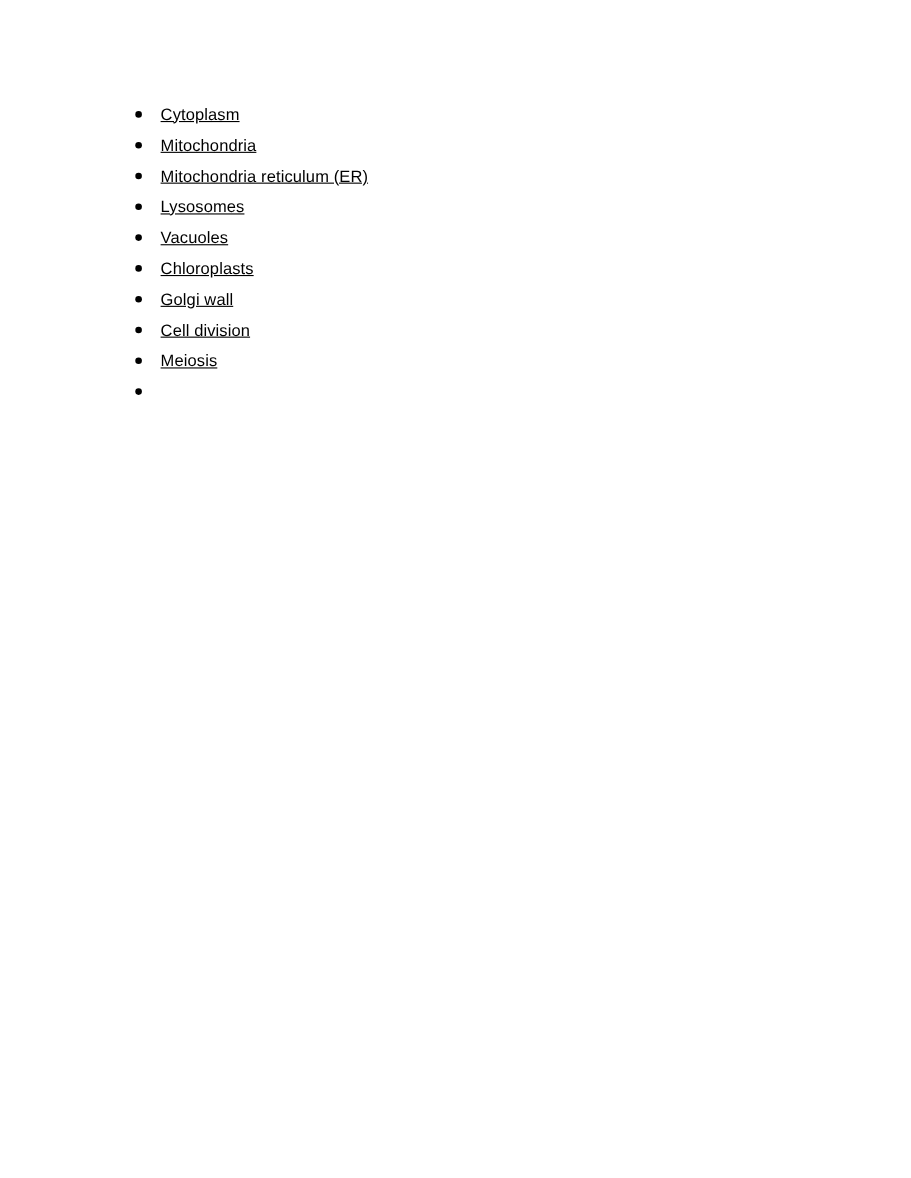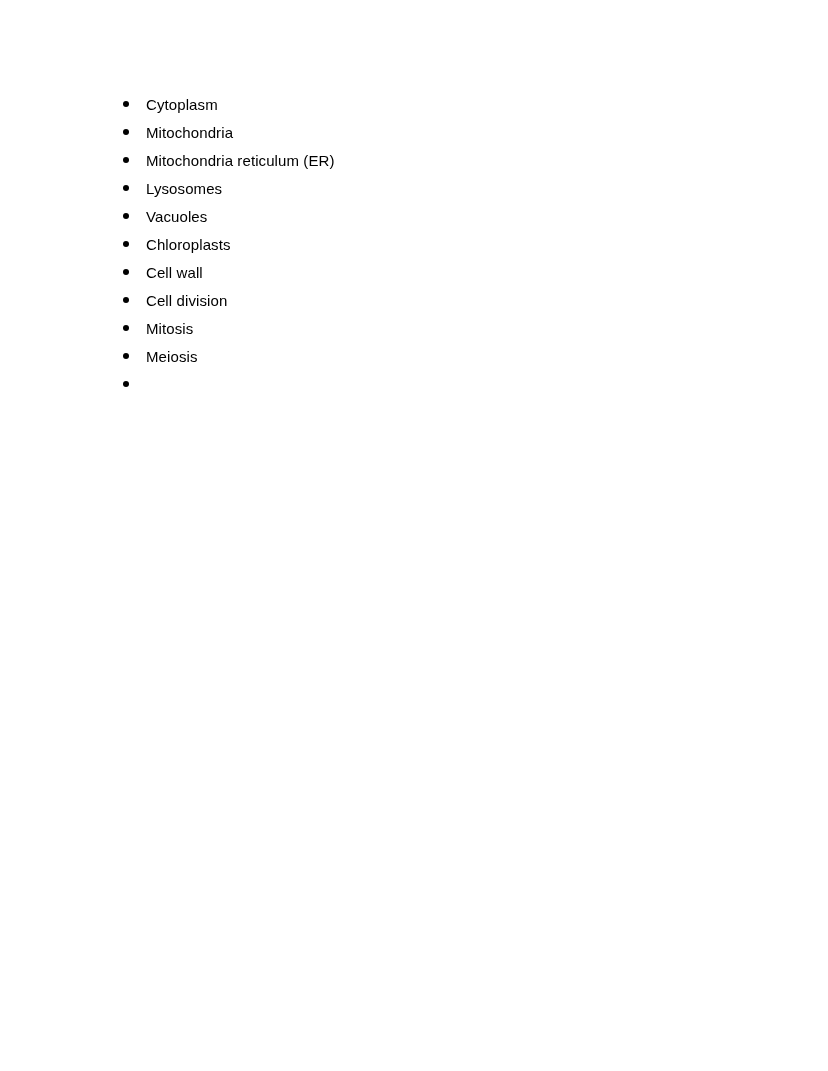--- a/index.html
+++ b/index.html
@@ -35,20 +35,21 @@
   .bullet-dot {
     flex: 0 0 auto;
     width: 6px;
     height: 6px;
     border-radius: 50%;
     background: #000000;
   }
   .item-text {
     margin-left: 17px;
     white-space: pre;
+    text-decoration: underline;
   }
 </style>
 </head>
 <body>
 
 <div class="page">
   <ul class="bullet-list">
     <li>
       <span class="bullet-dot"></span>
       <span class="item-text">Cytoplasm</span>
@@ -68,29 +69,25 @@
     <li>
       <span class="bullet-dot"></span>
       <span class="item-text">Vacuoles</span>
     </li>
     <li>
       <span class="bullet-dot"></span>
       <span class="item-text">Chloroplasts</span>
     </li>
     <li>
       <span class="bullet-dot"></span>
-      <span class="item-text">Cell wall</span>
+      <span class="item-text">Golgi wall</span>
     </li>
     <li>
       <span class="bullet-dot"></span>
       <span class="item-text">Cell division</span>
-    </li>
-    <li>
-      <span class="bullet-dot"></span>
-      <span class="item-text">Mitosis</span>
     </li>
     <li>
       <span class="bullet-dot"></span>
       <span class="item-text">Meiosis</span>
     </li>
     <li>
       <span class="bullet-dot"></span>
       <span class="item-text"></span>
     </li>
   </ul>

